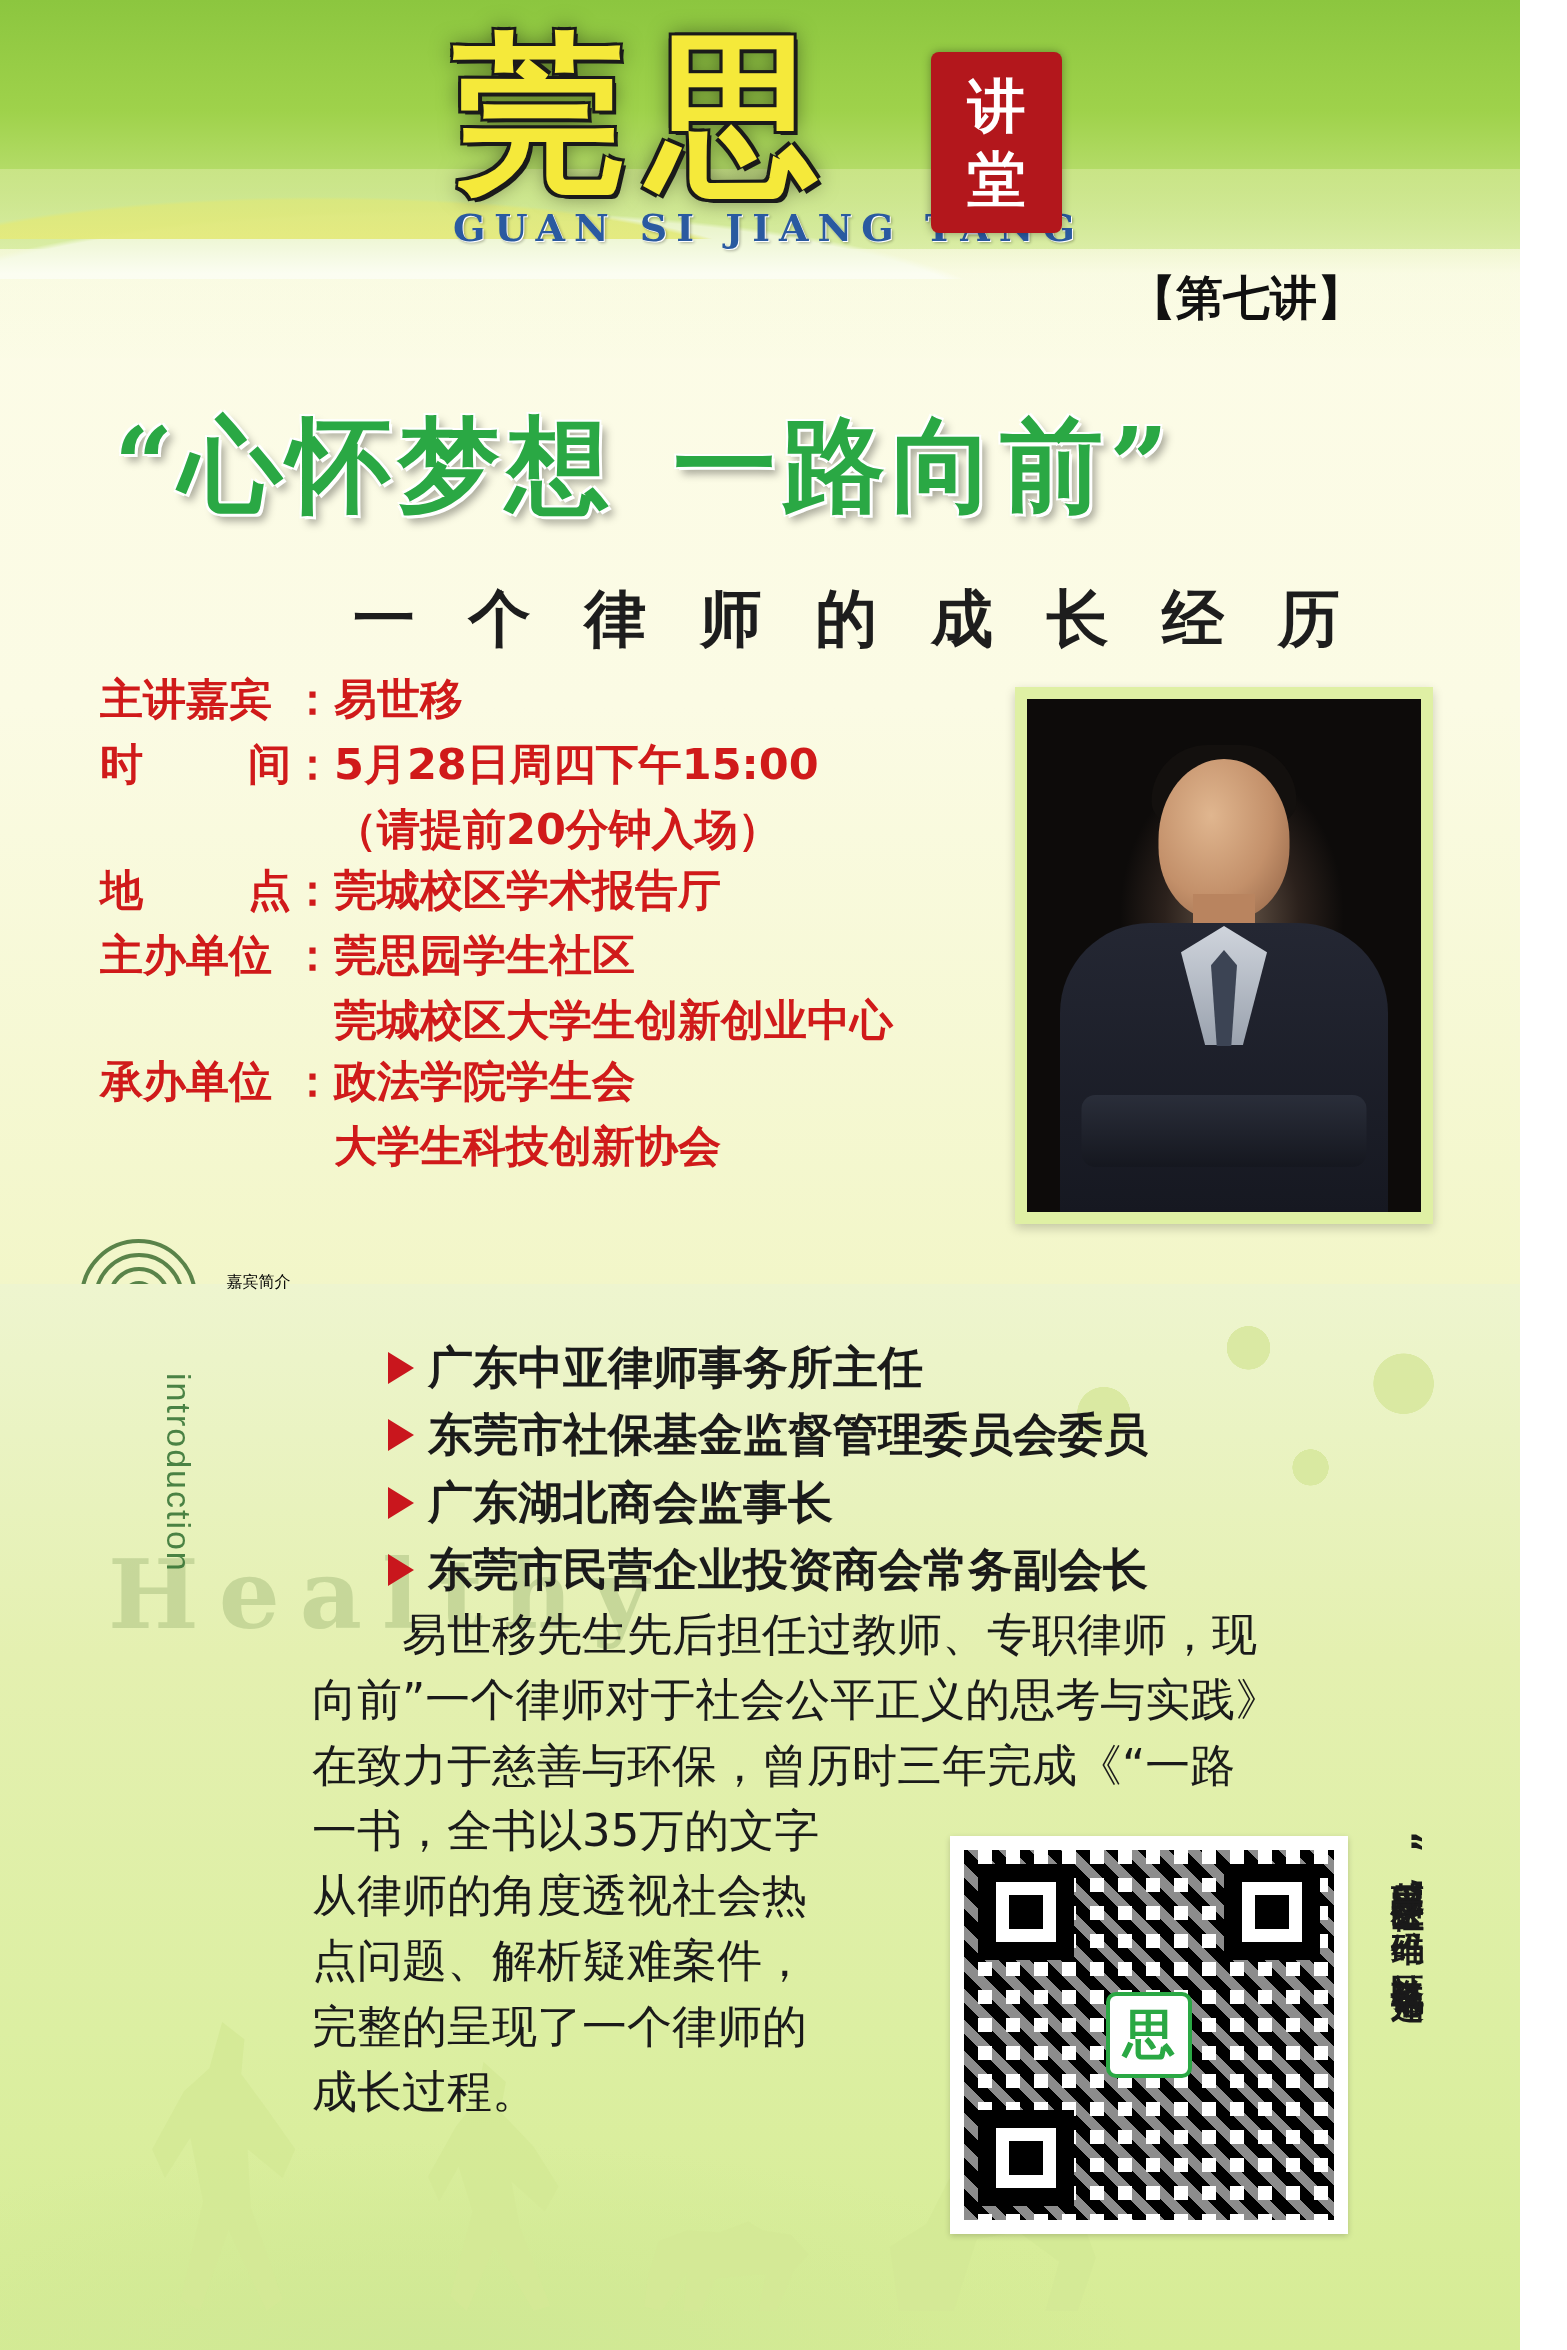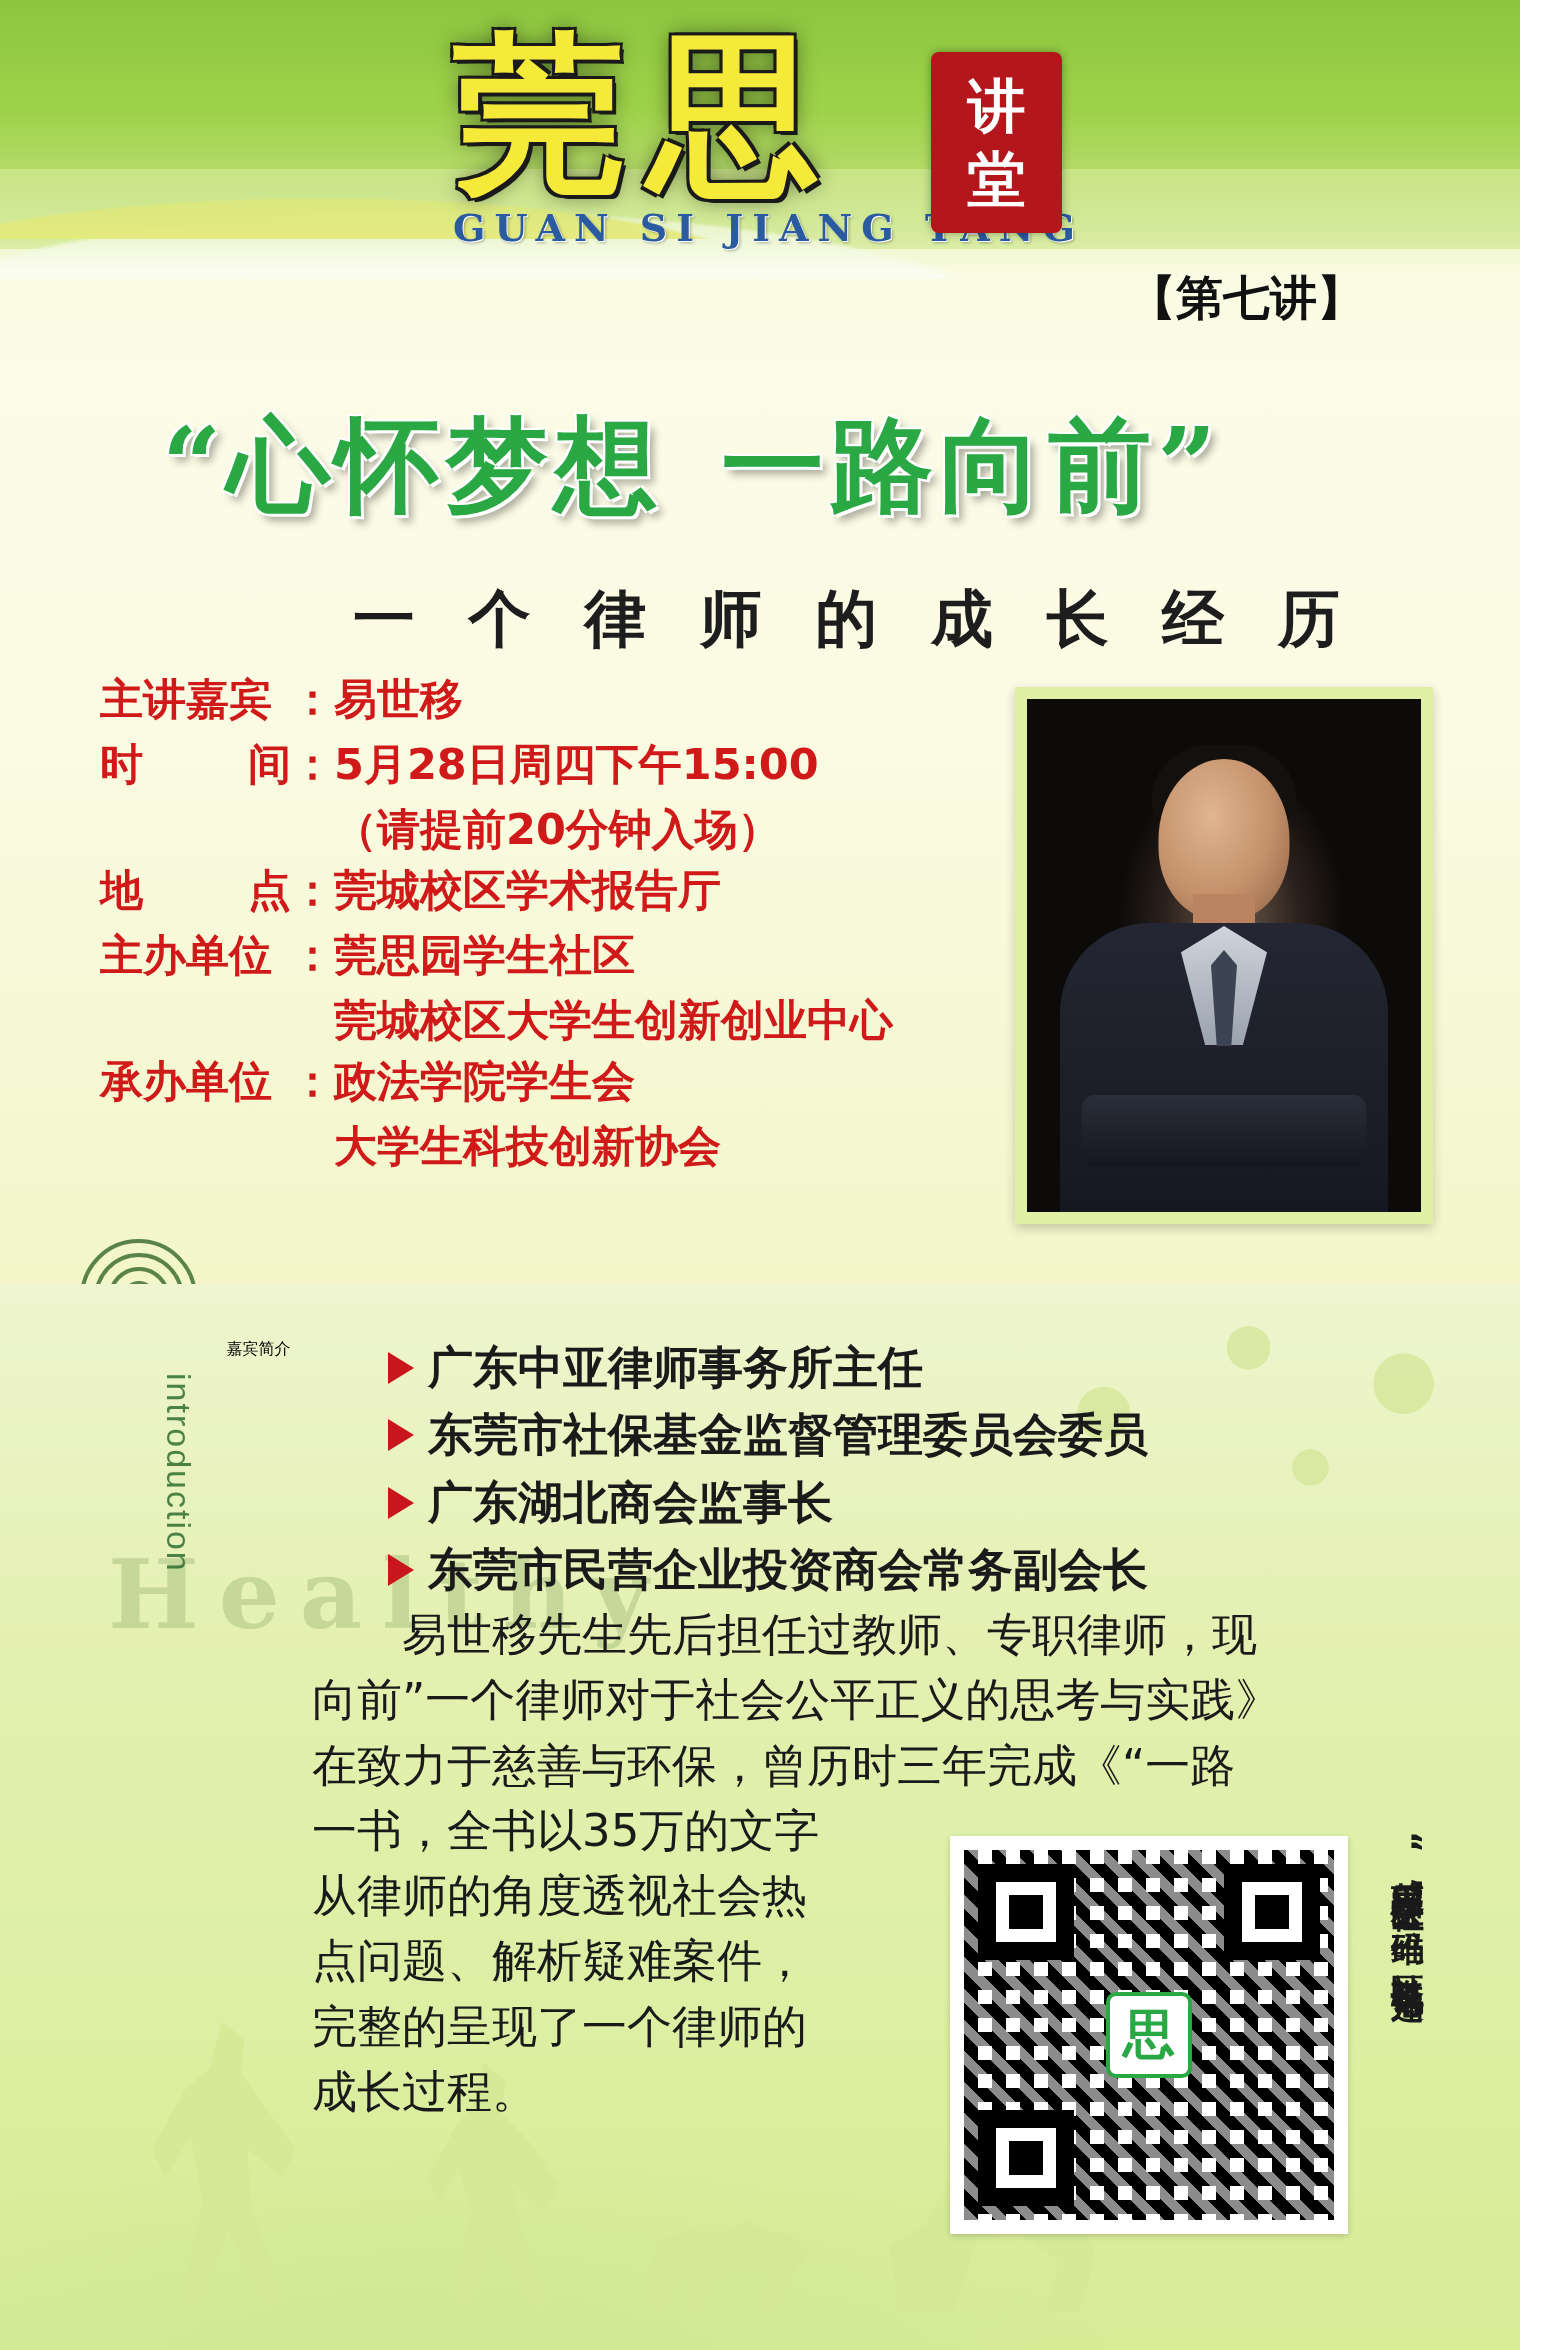--- a/index.html
+++ b/index.html
@@ -93,21 +93,20 @@
   .headline {
     position: absolute; left: 114px; top: 398px; width: 1294px;
     font-family: "DejaVu Serif", "Liberation Serif", serif;
     font-size: 103px; font-weight: bold;
     color: #2aa844;
     letter-spacing: 6px;
     text-shadow:
       3px 3px 0 #ffffff, -2px -2px 0 #ffffff, 2px -2px 0 #ffffff, -2px 2px 0 #ffffff,
       6px 7px 9px rgba(0,0,0,.35);
     white-space: nowrap;
-    margin-left: 48px;
   }
   .headline .gap { display: inline-block; width: 58px; }
   .subhead {
     position: absolute; left: 353px; top: 577px; width: 1194px;
     font-family: "DejaVu Serif", "Liberation Serif", serif;
     font-size: 62px; font-weight: bold;
     color: #1d1d1d;
     letter-spacing: 16px;
     white-space: nowrap;
   }
@@ -241,21 +240,21 @@
   }
   .dog { left: 637px; bottom: 40px; width: 179px; height: 109px;
     clip-path: polygon(6% 70%,12% 36%,28% 26%,46% 28%,62% 18%,70% 26%,86% 30%,96% 48%,88% 62%,78% 100%,68% 100%,72% 66%,44% 70%,36% 100%,26% 100%,28% 64%,14% 100%,4% 96%);
   }
   .cyclist { left: 876px; bottom: 40px; width: 229px; height: 189px;
     clip-path: polygon(10% 100%,6% 66%,22% 54%,32% 30%,46% 22%,54% 8%,64% 16%,58% 32%,74% 40%,90% 52%,96% 72%,88% 100%,74% 100%,80% 74%,62% 58%,44% 62%,34% 100%);
   }
 
   
   .intro-label {
-    position: absolute; left: 199px; top: 1339px;
+    position: absolute; left: 199px; top: 1272px;
     width: 119px;
     text-align: center;
   }
   .intro-en {
     position: absolute; left: 159px; top: 1373px;
     font-size: 34px; letter-spacing: 2px; color: #2f6f2f;
     writing-mode: vertical-rl;
     font-family: "Liberation Sans", sans-serif;
     opacity: .85;
   }

